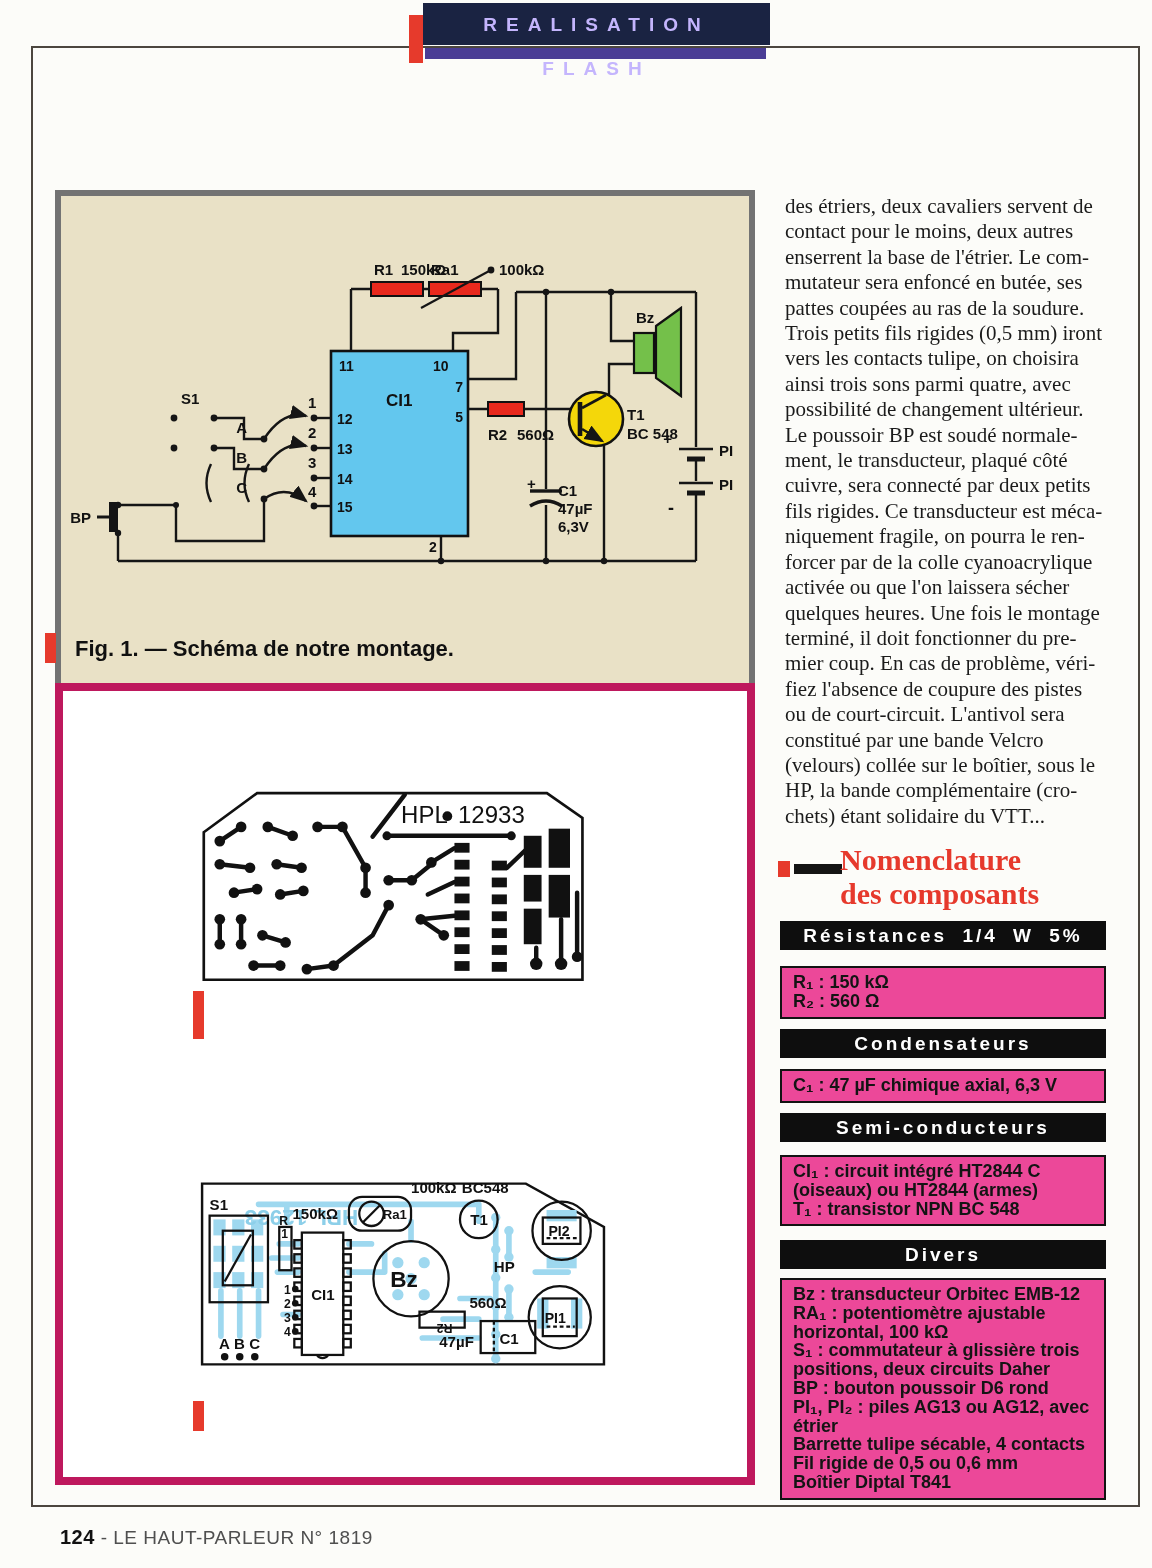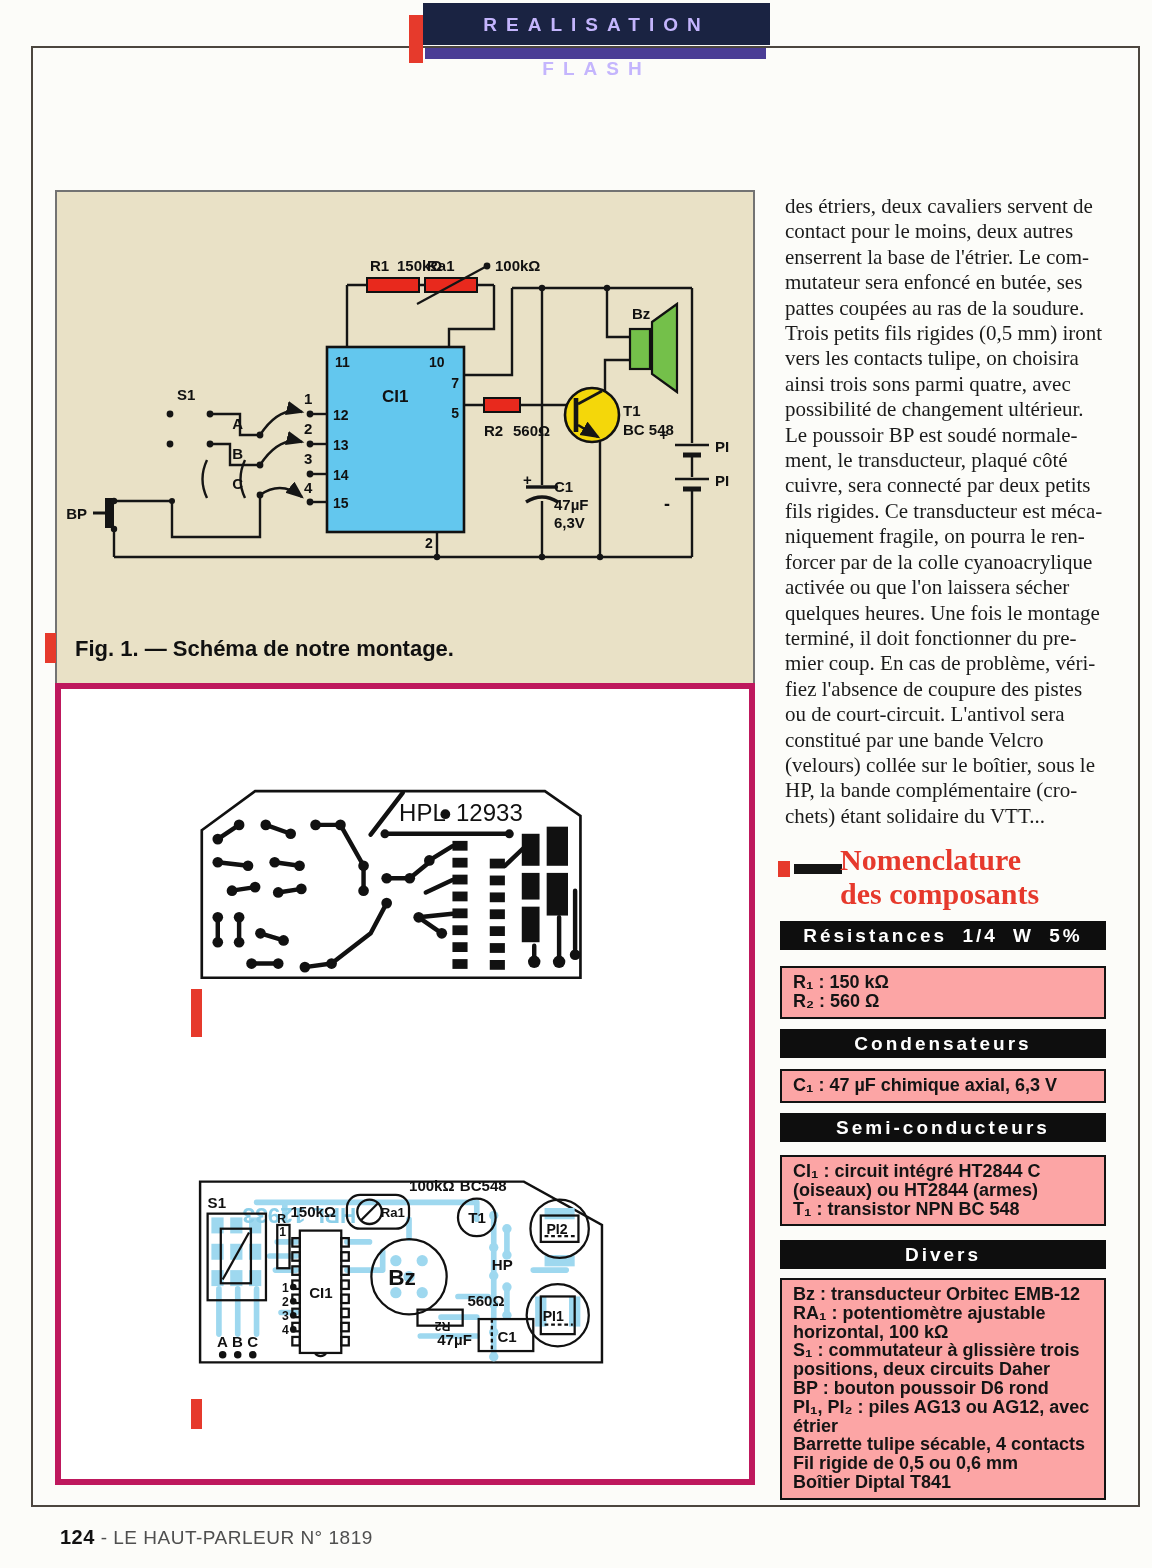--- a/index.html
+++ b/index.html
@@ -7,34 +7,34 @@
        font-family:"Liberation Sans","DejaVu Sans",sans-serif;color:#151515;overflow:hidden;}
   .abs{position:absolute;}
   
   .frame{left:31px;top:46px;width:1105px;height:1457px;border:2px solid #4c463f;background:transparent;}
   
   .banner{left:423px;top:3px;width:347px;height:42px;background:#1a2342;color:#c4b5fd;
           font-weight:bold;font-size:19px;letter-spacing:9px;text-align:center;line-height:44px;}
   .banner-accent{left:409px;top:15px;width:14px;height:48px;background:#e63a2c;}
   .banner-strip{left:425px;top:48px;width:341px;height:11px;background:#4a3d95;}
   
-  .fig1-panel{left:55px;top:190px;width:700px;height:530px;background:#e9e1c6;border:2px solid #737373;box-sizing:border-box;}
-  .figs-panel{left:55px;top:683px;width:700px;height:802px;background:#fff;border:6px solid #be185d;box-sizing:border-box;}
+  .fig1-panel{left:55px;top:190px;width:700px;height:530px;background:#e9e1c6;border:6px solid #737373;box-sizing:border-box;}
+  .figs-panel{left:55px;top:683px;width:700px;height:802px;background:#fff;border:8px solid #be185d;box-sizing:border-box;}
   .cap-bar{width:11px;background:#e63a2c;}
   .caption{font-weight:bold;font-size:22px;color:#101010;line-height:26px;white-space:pre-line;}
   
   .article{left:785px;top:194px;width:330px;font-family:"Liberation Serif","DejaVu Serif",serif;
            font-size:21px;line-height:25.4px;color:#1b1b1b;white-space:pre-line;}
   .nom-square{left:778px;top:861px;width:12px;height:16px;background:#e63a2c;}
   .nom-dash{left:794px;top:864px;width:48px;height:10px;background:#141414;}
   .nom-title{left:840px;top:843px;color:#e6392c;font-family:"Liberation Serif","DejaVu Serif",serif;
              font-weight:bold;font-size:30px;line-height:34px;white-space:pre-line;}
   .sec-bar{left:780px;width:326px;height:29px;background:#0e0e0e;color:#fff;font-weight:bold;
            font-size:19px;letter-spacing:3px;word-spacing:7px;text-align:center;line-height:29px;}
-  .yellow-box{left:780px;width:326px;background:#fca5a5;border:2px solid #131313;box-sizing:border-box;
+  .yellow-box{left:780px;width:326px;background:#ec4899;border:2px solid #131313;box-sizing:border-box;
               padding:5px 11px 6px 11px;font-weight:bold;font-size:18px;line-height:18.8px;
               color:#141414;white-space:pre-line;}
   .footer{left:60px;top:1526px;font-size:19px;color:#4f4f4f;letter-spacing:0.5px;}
   .footer b{color:#111;font-size:20px;}
   svg text{font-family:"Liberation Sans","DejaVu Sans",sans-serif;}
 </style>
 </head>
 <body>
 
 <div class="abs frame"></div>

